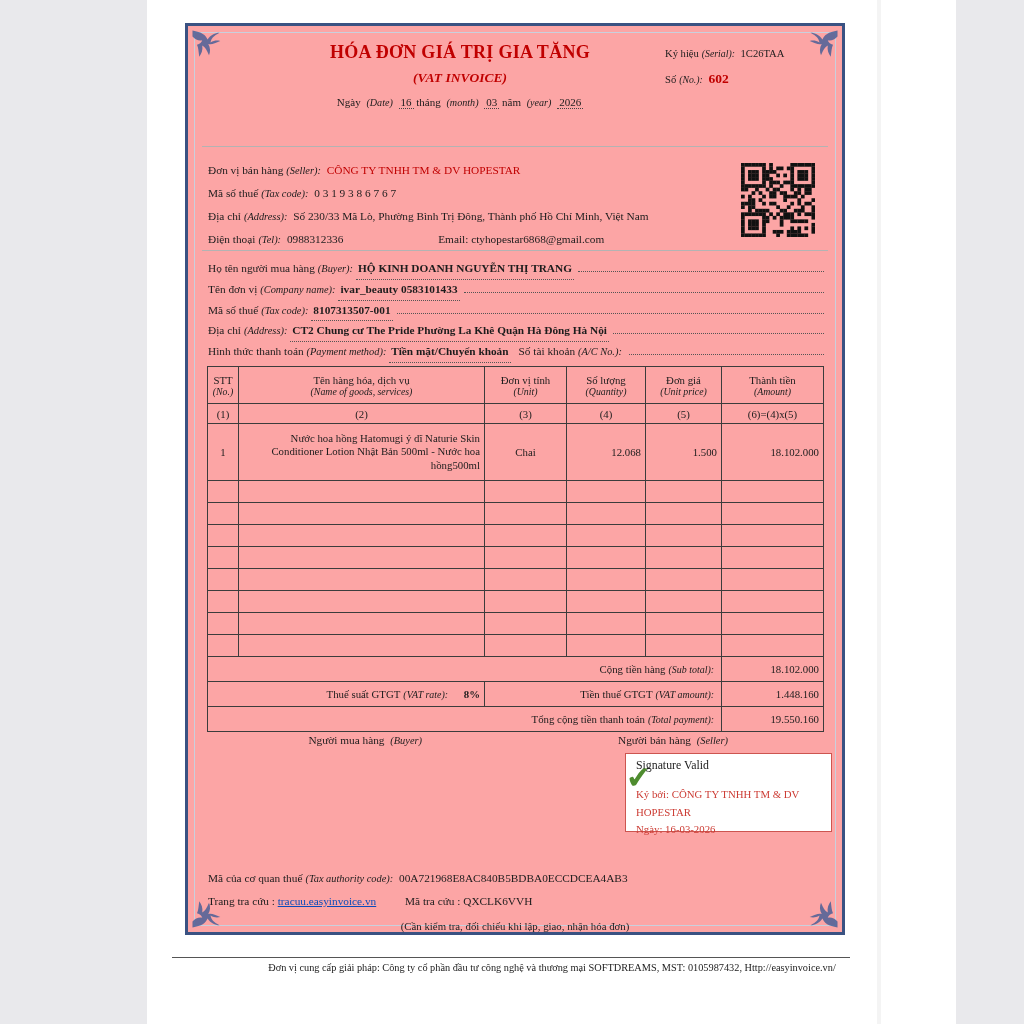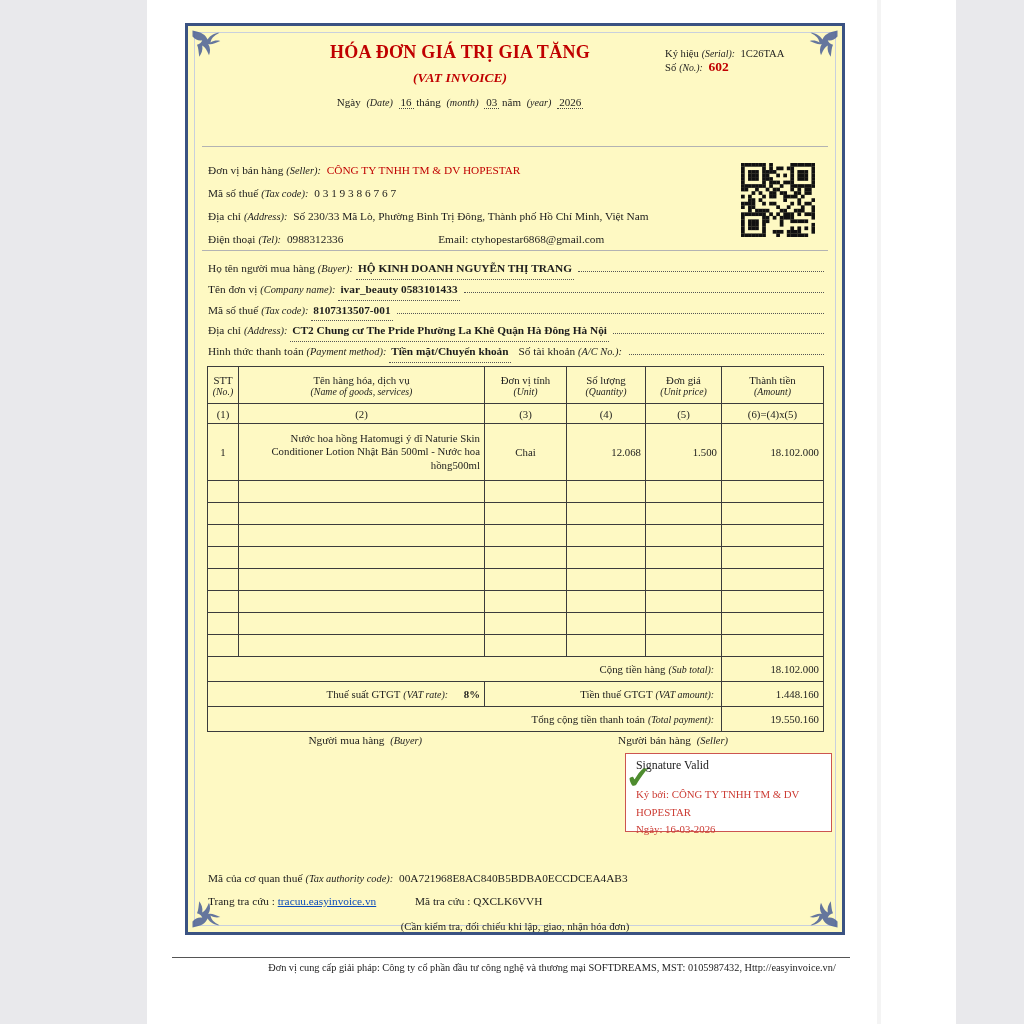--- a/index.html
+++ b/index.html
@@ -5,21 +5,21 @@
   html,body{margin:0;padding:0}
   body{
     width:1024px;height:1024px;position:relative;background:#ffffff;
     font-family:"Liberation Serif","DejaVu Serif",serif;color:#1c1c1c;overflow:hidden;
   }
   .band{position:absolute;top:0;bottom:0;background:#e9e9ec}
   .band.left{left:0;width:147px}
   .band.right{left:956px;right:0}
   .fold{position:absolute;top:0;bottom:0;left:877px;width:4px;background:rgba(0,0,0,.045)}
 
-  .frame{position:absolute;left:185px;top:23px;width:660px;height:912px;border:3px solid #3a5282;box-sizing:border-box;background:#fef9c3}
+  .frame{position:absolute;left:185px;top:23px;width:660px;height:912px;border:3px solid #3a5282;box-sizing:border-box;background:#fca5a5}
   .frame::before{content:"";position:absolute;inset:6px;border:1px solid #c9d0dd;pointer-events:none}
   .corner{position:absolute;width:30px;height:30px;z-index:2}
   .corner svg{width:100%;height:100%;display:block}
   .corner.tl{left:3px;top:3px}
   .corner.tr{right:3px;top:3px;transform:scaleX(-1)}
   .corner.bl{left:3px;bottom:3px;transform:scaleY(-1)}
   .corner.br{right:3px;bottom:3px;transform:scale(-1,-1)}
 
   .en{font-style:italic;font-size:.92em;margin:0 3px}
   .red{color:#c00000}
@@ -28,21 +28,21 @@
   .bv{font-weight:bold;border-bottom:1px dotted #555;padding:0 2px}
   .fline{display:flex;align-items:baseline;white-space:nowrap}
   .dots{flex:1 1 auto;border-bottom:1px dotted #555;margin:0 2px 3px 4px;min-width:8px}
 
   .header{position:absolute;left:60px;right:170px;top:16px;text-align:center}
   .title{font-size:18px;font-weight:bold;letter-spacing:.3px}
   .subtitle{font-size:13.5px;font-weight:bold;font-style:italic;margin-top:7px}
   .dateline{font-size:11px;margin-top:10px}
 
   .serialblock{position:absolute;left:477px;top:22px;font-size:10.6px}
-  .serial-line2{}
+  .serial-line2{margin-top:12px}
   .no-value{font-weight:bold;font-size:13.5px}
 
   .rule{position:absolute;left:14px;right:14px;border-top:1.5px solid #b3b3b3}
   #rule1{top:120px}
   #rule2{top:224px}
 
   .seller{position:absolute;left:20px;top:133px;right:130px;font-size:11.3px;line-height:22px}
   .seller .pair{display:inline-block}
   .email-part{margin-left:92px}
   .qr{position:absolute;left:553px;top:137px;width:74px;height:74px}
@@ -67,21 +67,21 @@
   .sig .buy{margin-left:62px;width:175px;text-align:right}
   .sig .sel{margin-left:auto;margin-right:70px;width:195px;text-align:center}
 
   .stamp{position:absolute;left:437px;top:727px;width:207px;height:79px;border:1px solid #cc5550;box-sizing:border-box;padding:4px 8px 4px 10px;font-size:10.8px;background:#fff;z-index:1}
   .stamp .valid{color:#1c1c1c;font-size:11.8px}
   .check-icon{position:absolute;left:0px;top:9px;font-size:30px;line-height:30px;color:#4e8c2f;font-family:"DejaVu Sans",sans-serif;transform:rotate(-4deg)}
   .stamp .kyboi{color:#cc3b33;margin-top:12px;line-height:18px;white-space:normal}
   .stamp .ngay{color:#cc3b33;margin-top:2px}
 
   .tax{position:absolute;left:20px;top:841px;right:32px;font-size:11.3px;line-height:22px}
-  .lookup-code{margin-left:36px}
+  .lookup-code{margin-left:26px}
   a.link{color:#0b4bbb;text-decoration:underline}
   .note{position:absolute;left:0;right:0;top:894px;text-align:center;font-size:10.8px}
 
   .footrule{position:absolute;left:172px;width:678px;top:957px;border-top:1.5px solid #555}
   .foot{position:absolute;left:147px;width:810px;top:962px;text-align:center;font-size:10.3px;color:#222}
 </style>
 </head>
 <body>
 
 <div class="band left"></div>

